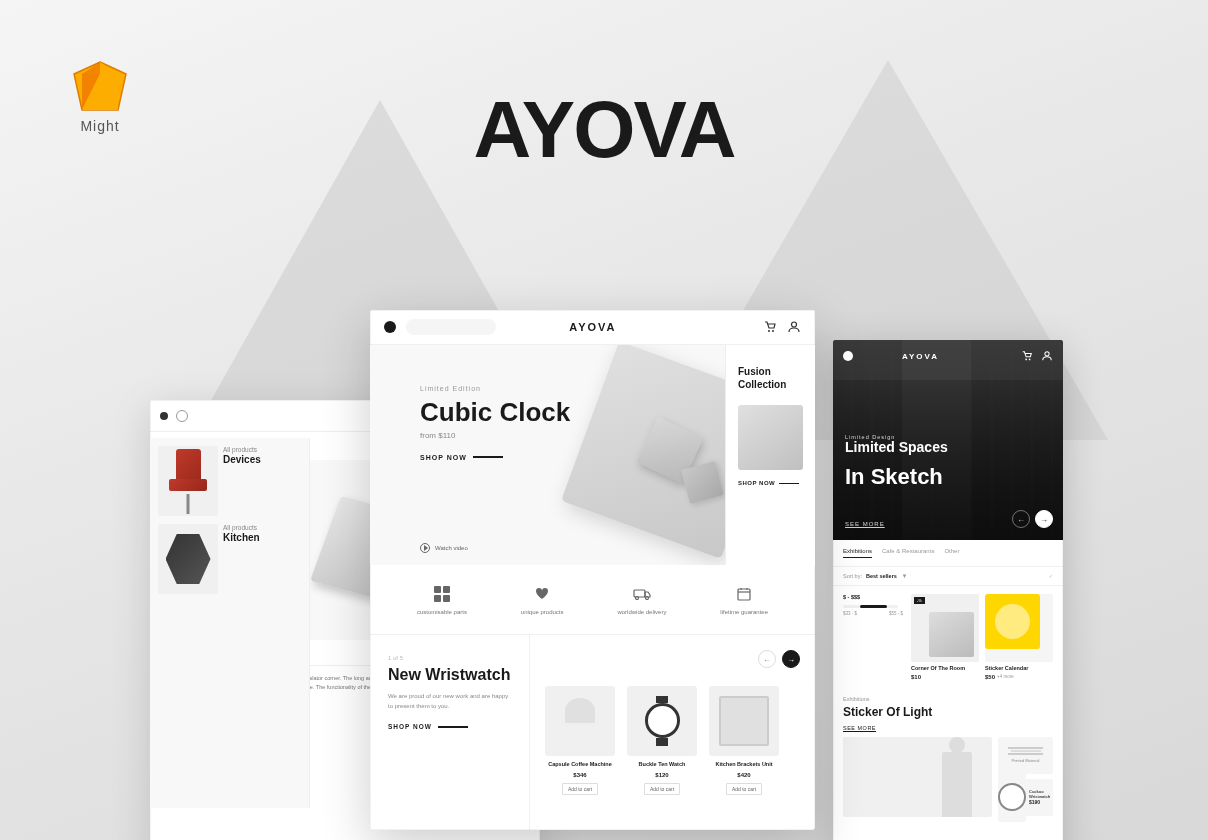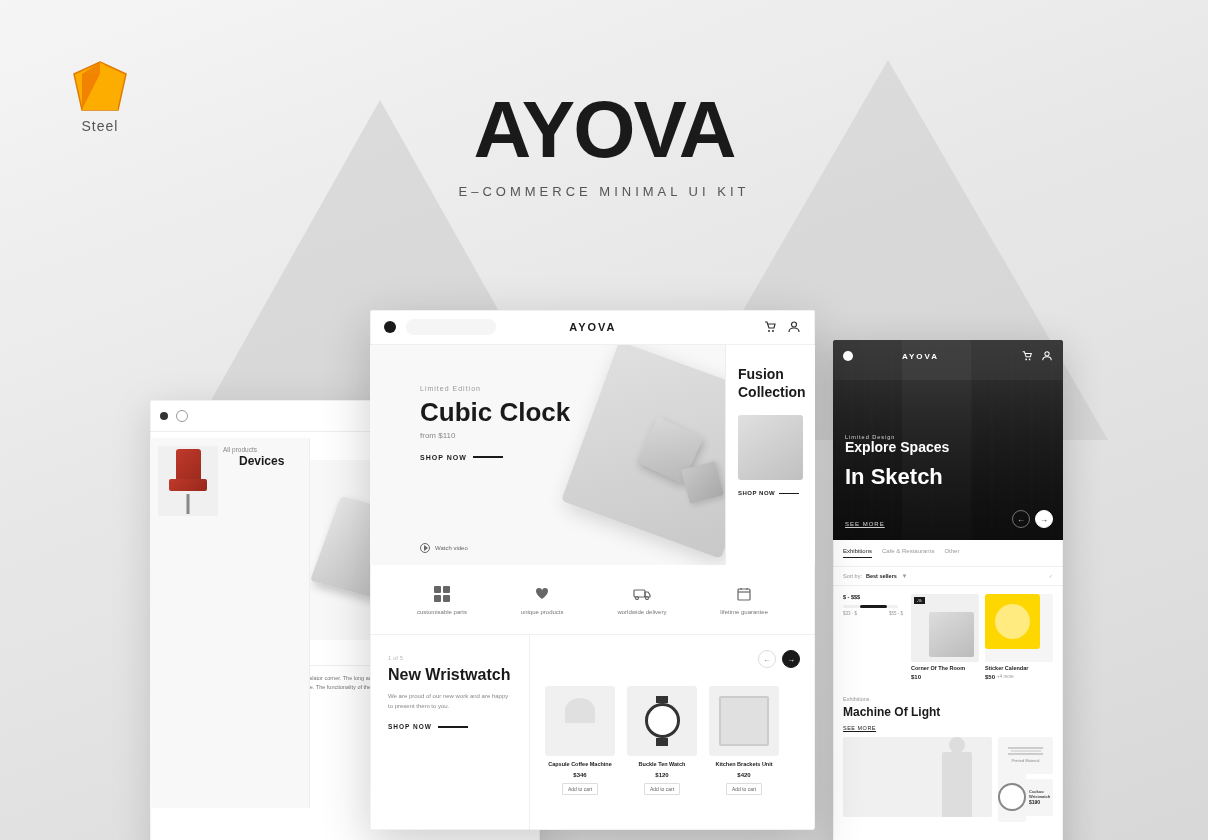--- a/index.html
+++ b/index.html
@@ -443,21 +443,21 @@
       width: 90px;
       height: 220px;
       background: #fff;
       border-left: 1px solid #eee;
       display: flex;
       flex-direction: column;
       padding: 20px 12px;
       z-index: 5;
     }
     .fusion-title {
-      font-size: 14px;
+      font-size: 10px;
       font-weight: 900;
       color: #1a1a1a;
       line-height: 1.3;
       margin-bottom: 8px;
     }
     .fusion-img {
       width: 65px;
       height: 65px;
       background: linear-gradient(145deg, #ddd, #bbb);
       border-radius: 2px;
@@ -852,24 +852,23 @@
       justify-content: center;
     }
 
     
     .device-label {
       font-size: 6.5px;
       color: #888;
       margin-bottom: 1px;
     }
     .category-label {
-      font-size: 12px;
+      font-size: 10px;
       font-weight: 900;
       color: #1a1a1a;
-      margin-left: 16px;
     }
 
     
     .chair-sim {
       width: 55px;
       height: 65px;
       position: relative;
     }
     .chair-back {
       position: absolute;
@@ -1072,26 +1071,25 @@
 
 <div class="sketch-logo">
   <svg class="sketch-icon" viewBox="0 0 60 54" xmlns="http://www.w3.org/2000/svg">
     <polygon points="30,2 56,14 48,50 12,50 4,14" fill="#FDAD00" stroke="#E07B00" stroke-width="1.5"></polygon>
     <polygon points="30,2 12,14 30,14" fill="#EA6C00" opacity="0.6"></polygon>
     <polygon points="30,2 48,14 30,14" fill="#FDAD00"></polygon>
     <polygon points="12,14 30,14 12,50" fill="#EB7000" opacity="0.7"></polygon>
     <polygon points="48,14 30,14 48,50" fill="#FDAD00" opacity="0.8"></polygon>
     <polygon points="30,14 12,50 48,50" fill="#FDAD00"></polygon>
   </svg>
-  <span class="sketch-label">Steel</span>
+  <span class="sketch-label">Might</span>
 </div>
 
 <div class="main-title-area">
   <div class="main-logo-text">AYOVA</div>
-  <div class="main-subtitle">E–COMMERCE MINIMAL UI KIT</div>
 </div>
 
 <div class="screens-container">
 
   <div class="screen-left">
     <div class="screen-border"></div>
 
     <div class="nav-bar">
       <div class="nav-dot"></div>
       <div class="nav-search-icon"></div>
@@ -1167,20 +1165,29 @@
         <div style="width:60px;height:70px;background:#f0f0f0;border-radius:2px;overflow:hidden;">
           <div class="chair-sim" style="margin:3px auto;">
             <div class="chair-back"></div>
             <div class="chair-seat"></div>
             <div class="chair-leg"></div>
           </div>
         </div>
         <div>
           <div class="device-label">All products</div>
           <div class="category-label">Devices</div>
+        </div>
+      </div>
+      <div style="display:flex;gap:5px;">
+        <div style="width:60px;height:70px;background:#f0f0f0;border-radius:2px;display:flex;align-items:center;justify-content:center;">
+          <div class="hex-shape"></div>
+        </div>
+        <div>
+          <div class="device-label">All products</div>
+          <div class="category-label">Kitchen</div>
         </div>
       </div>
     </div>
 
   </div>
 
   <div class="screen-center">
     <div class="screen-border"></div>
 
     <div class="top-nav">
@@ -1359,21 +1366,21 @@
           </svg>
           <svg width="12" height="12" viewBox="0 0 14 14" fill="none" xmlns="http://www.w3.org/2000/svg">
             <circle cx="7" cy="4.5" r="2.5" stroke="white" stroke-width="1.2"></circle>
             <path d="M2 12c0-3 2-4 5-4s5 1 5 4" stroke="white" stroke-width="1.2"></path>
           </svg>
         </div>
       </div>
 
       <div class="explore-content">
         <div class="explore-label">Limited Design</div>
-        <div class="explore-title">Explore Spaces</div>
+        <div class="explore-title">Limited Spaces</div>
       </div>
 
       <div class="in-tokyo-text">In Sketch</div>
 
       <div style="position:absolute;bottom:10px;left:12px;z-index:3;">
         <span style="font-size:6px;color:rgba(255,255,255,0.8);letter-spacing:1px;text-decoration:underline;">SEE MORE</span>
       </div>
 
       <div class="dark-arrows">
         <div class="dark-arrow">←</div>
@@ -1428,21 +1435,21 @@
           <div style="display:flex;align-items:center;">
             <div class="listing-card-price">$50</div>
             <span class="more-badge">+4 more</span>
           </div>
         </div>
       </div>
     </div>
 
     <div class="exhibitions-section">
       <div class="exhibitions-label">Exhibitions</div>
-      <div class="breeze-title">Machine Of Light</div>
+      <div class="breeze-title">Sticker Of Light</div>
       <div class="see-more-link">SEE MORE</div>
       <div class="exhibition-grid">
         <div class="exhibition-card-main">
           <div class="person-figure">
             <div class="person-head"></div>
           </div>
         </div>
         <div class="exhibition-small-cards">
 
           <div class="ex-small-card">

